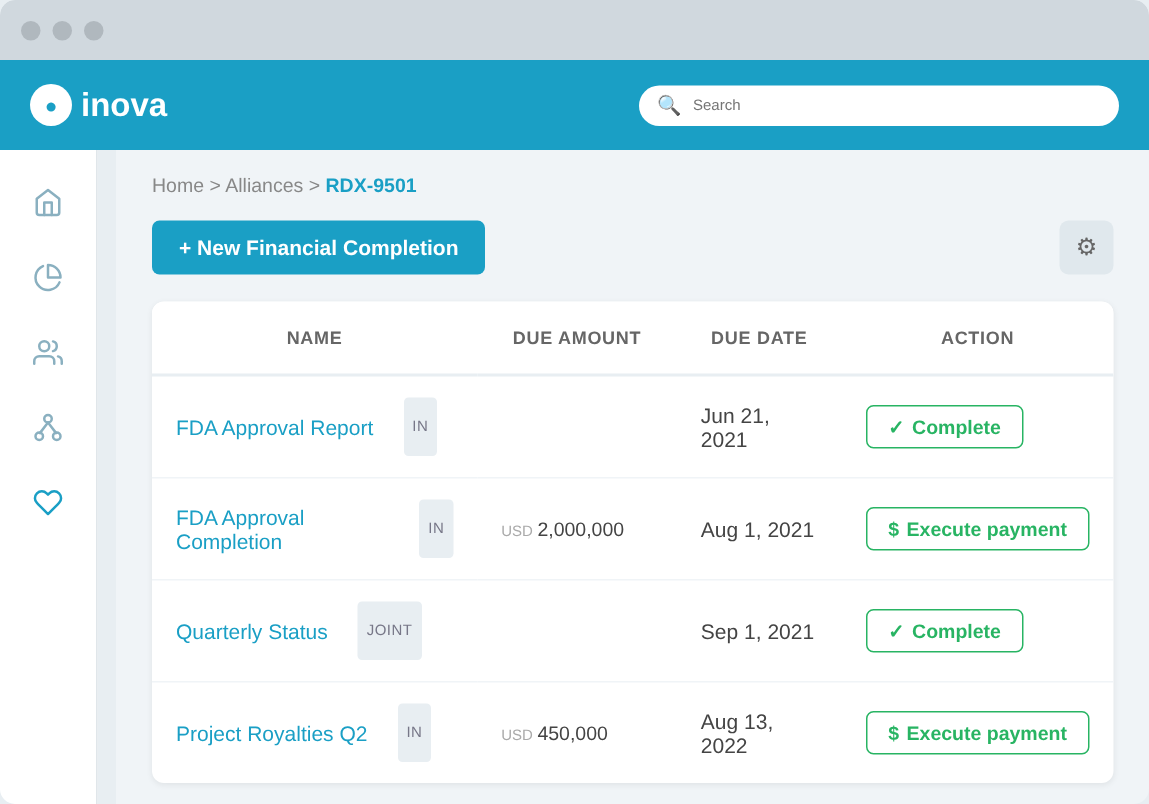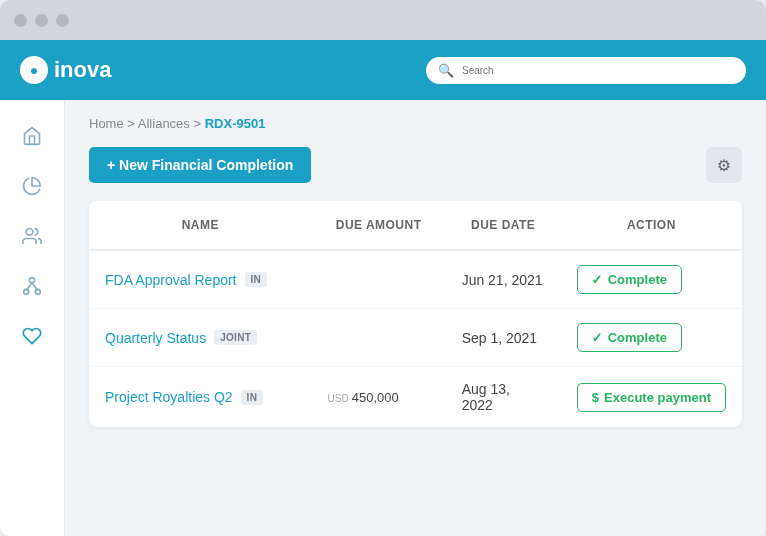--- a/index.html
+++ b/index.html
@@ -99,20 +99,21 @@
       transition: background 0.15s;
     }
     .sidebar-item.active { color: #1a9fc5; }
 
     
     .content {
       flex: 1;
       background: #f0f4f7;
       padding: 16px 24px;
       overflow-y: auto;
+      margin-left: 12px;
     }
 
     
     .breadcrumb {
       font-size: 13px;
       color: #888;
       margin-bottom: 16px;
     }
     .breadcrumb .current { color: #1a9fc5; font-weight: 600; }
 
@@ -178,26 +179,26 @@
       font-size: 14px;
       color: #444;
       vertical-align: middle;
     }
     .name-cell {
       color: #1a9fc5;
       font-weight: 500;
       cursor: pointer;
       display: flex;
       align-items: center;
-      gap: 8px;
+      gap: 20px;
     }
     .badge {
       font-size: 10px;
-      font-weight: 700;
-      padding: 2px 6px;
+      font-weight: 400;
+      padding: 14px 6px;
       border-radius: 3px;
       background: #e8eef2;
       color: #778;
       letter-spacing: 0.03em;
     }
     .badge-joint { background: #e8eef2; color: #778; }
     .amount-cell { color: #444; font-size: 13px; }
     .usd-label { font-size: 10px; color: #aaa; text-transform: uppercase; margin-right: 3px; }
 
     .btn-complete {
@@ -345,20 +346,36 @@
               <td class="col-action">
       <button class="btn-complete">
         <span>✓</span>
         <span>Complete</span>
       </button>
               </td>
             </tr>
             <tr>
               <td class="col-name">
     <div class="name-cell">
+      <span>FDA Approval Completion</span>
+      <span class="badge badge-in">IN</span>
+    </div>
+              </td>
+              <td class="col-amount amount-cell"><span class="usd-label">USD</span>2,000,000</td>
+              <td class="col-date">Aug 1, 2021</td>
+              <td class="col-action">
+      <button class="btn-execute">
+        <span>$</span>
+        <span>Execute payment</span>
+      </button>
+              </td>
+            </tr>
+            <tr>
+              <td class="col-name">
+    <div class="name-cell">
       <span>Quarterly Status</span>
       <span class="badge badge-joint">JOINT</span>
     </div>
               </td>
               <td class="col-amount amount-cell"></td>
               <td class="col-date">Sep 1, 2021</td>
               <td class="col-action">
       <button class="btn-complete">
         <span>✓</span>
         <span>Complete</span>

